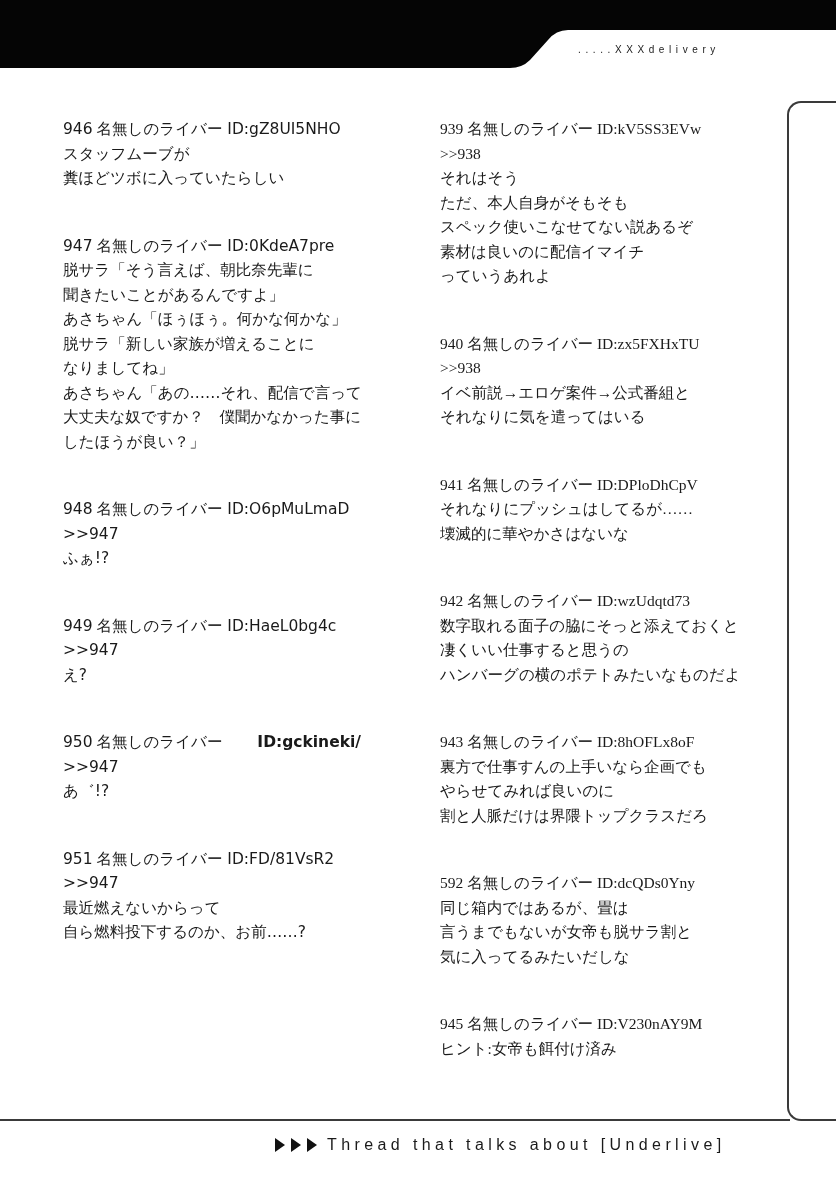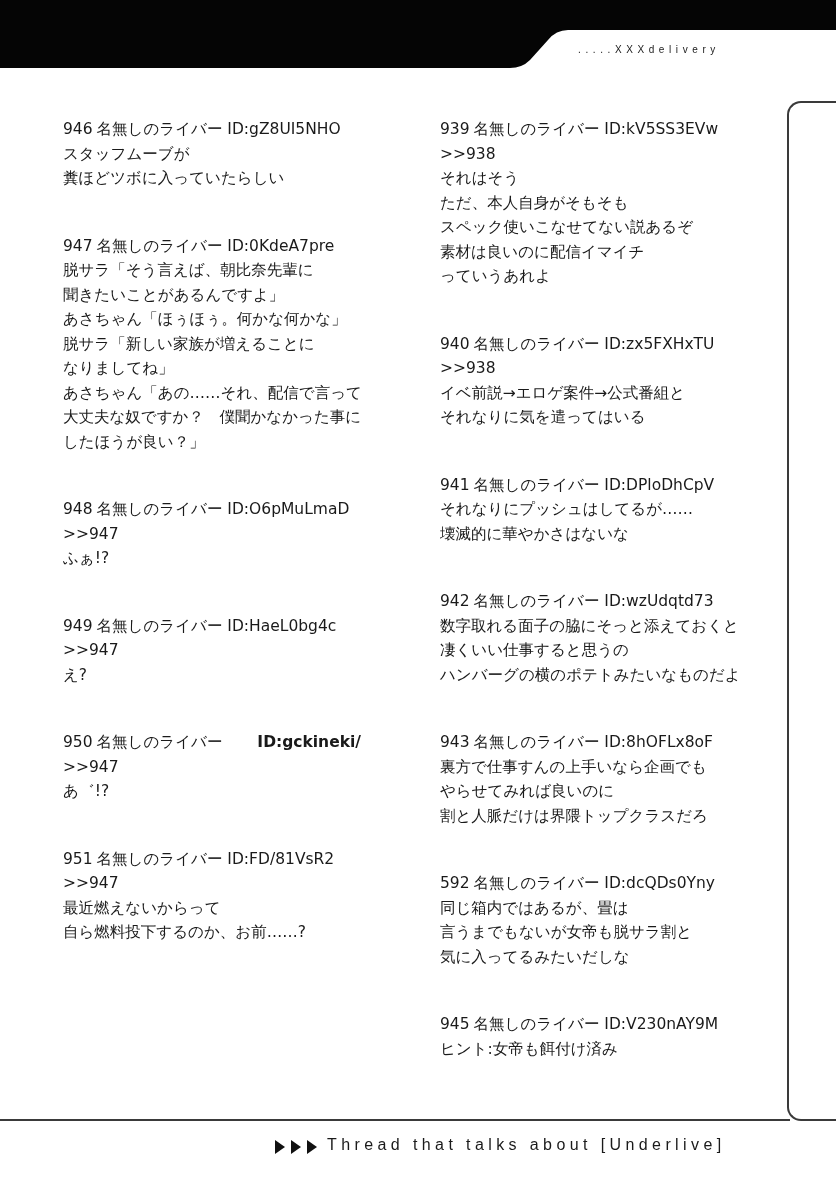--- a/index.html
+++ b/index.html
@@ -25,31 +25,31 @@
       box-sizing: border-box;
     }
     .bottom-rule {
       position: absolute; left: 0; top: 1119px; width: 790px; height: 2px;
       background: #3a3a3a;
     }
     .column {
       position: absolute; top: 117px; width: 360px;
     }
     .col-left { left: 63px; }
-    .col-right { left: 440px; }
+    .col-right { left: 440px; font-family: Liberation Serif, serif; }
     .post { margin-bottom: 43px; }
     .post-line {
       display: block; font-size: 15.5px; line-height: 24.5px;
       white-space: nowrap; color: #1a1a1a;
     }
     .post-header .num { margin-right: 4px; }
     .post-header .id-bold { font-weight: bold; margin-left: 30px; }
     .footer {
       position: absolute; left: 275px; top: 1136px; white-space: nowrap;
-      display: flex; align-items: flex-end;
+      display: flex; align-items: center;
     }
     .footer .arrows { display: flex; gap: 6px; margin-right: 10px; }
     .footer .arrow {
       width: 0; height: 0; border-top: 7px solid transparent;
       border-bottom: 7px solid transparent; border-left: 10px solid #111;
     }
     .footer-text {
       font-family: "Liberation Sans", sans-serif;
       font-size: 16px; letter-spacing: 4.4px; color: #1a1a1a;
     }

